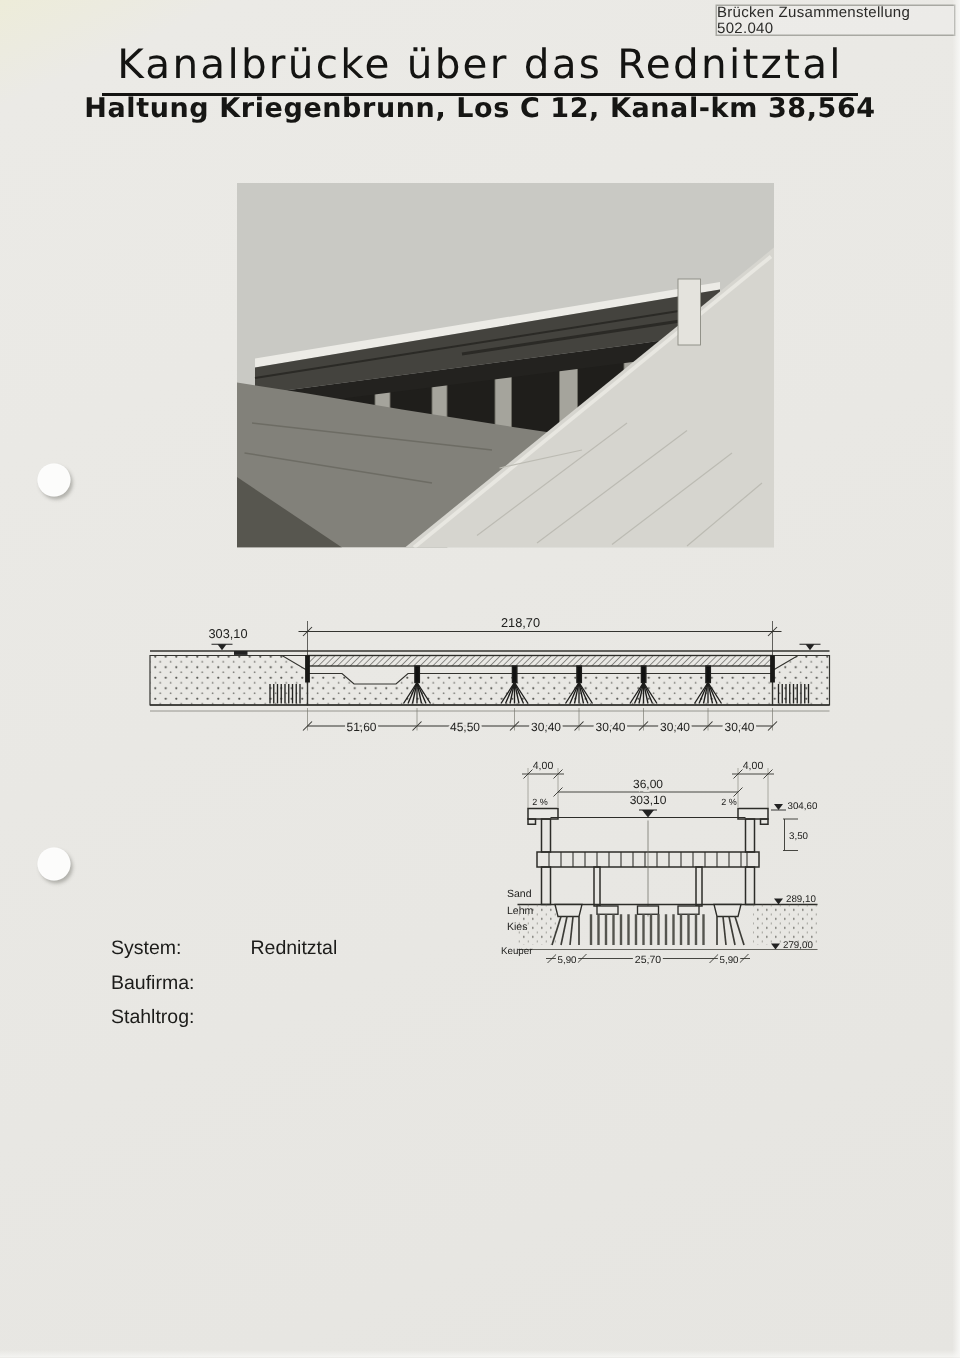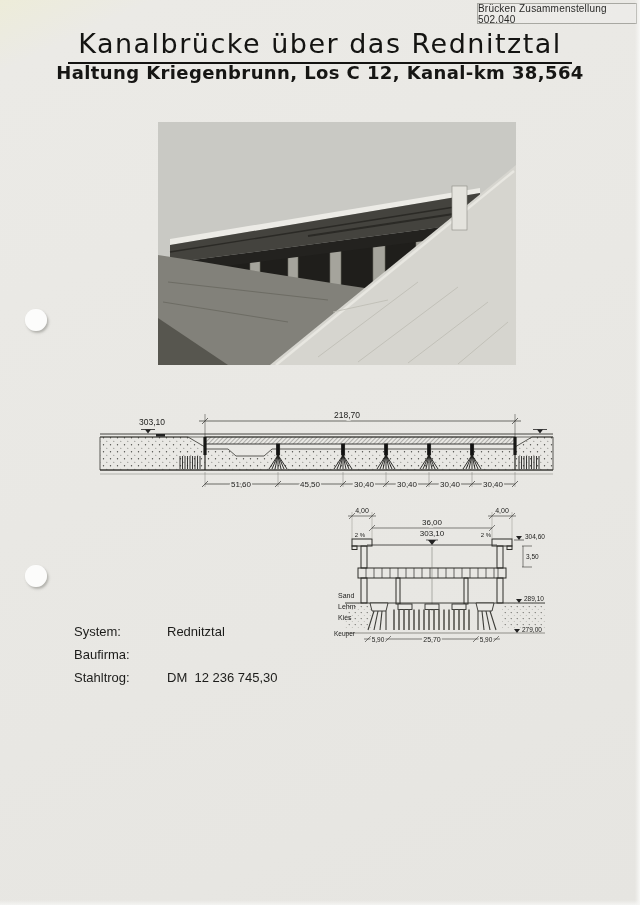--- a/index.html
+++ b/index.html
@@ -423,20 +423,19 @@
   <div class="info">
     <div class="info-row">
       <span class="info-label">System:</span>
       <span class="info-value">Rednitztal</span>
     </div>
     <div class="info-row">
       <span class="info-label">Baufirma:</span>
     </div>
     <div class="info-row">
       <span class="info-label">Stahltrog:</span>
-      <span class="info-value">DM  12 236 745,30</span>
     </div>
   </div>
 
   <div class="hole h1"></div>
   <div class="hole h2"></div>
 
 </div>
 
 </body></html>

